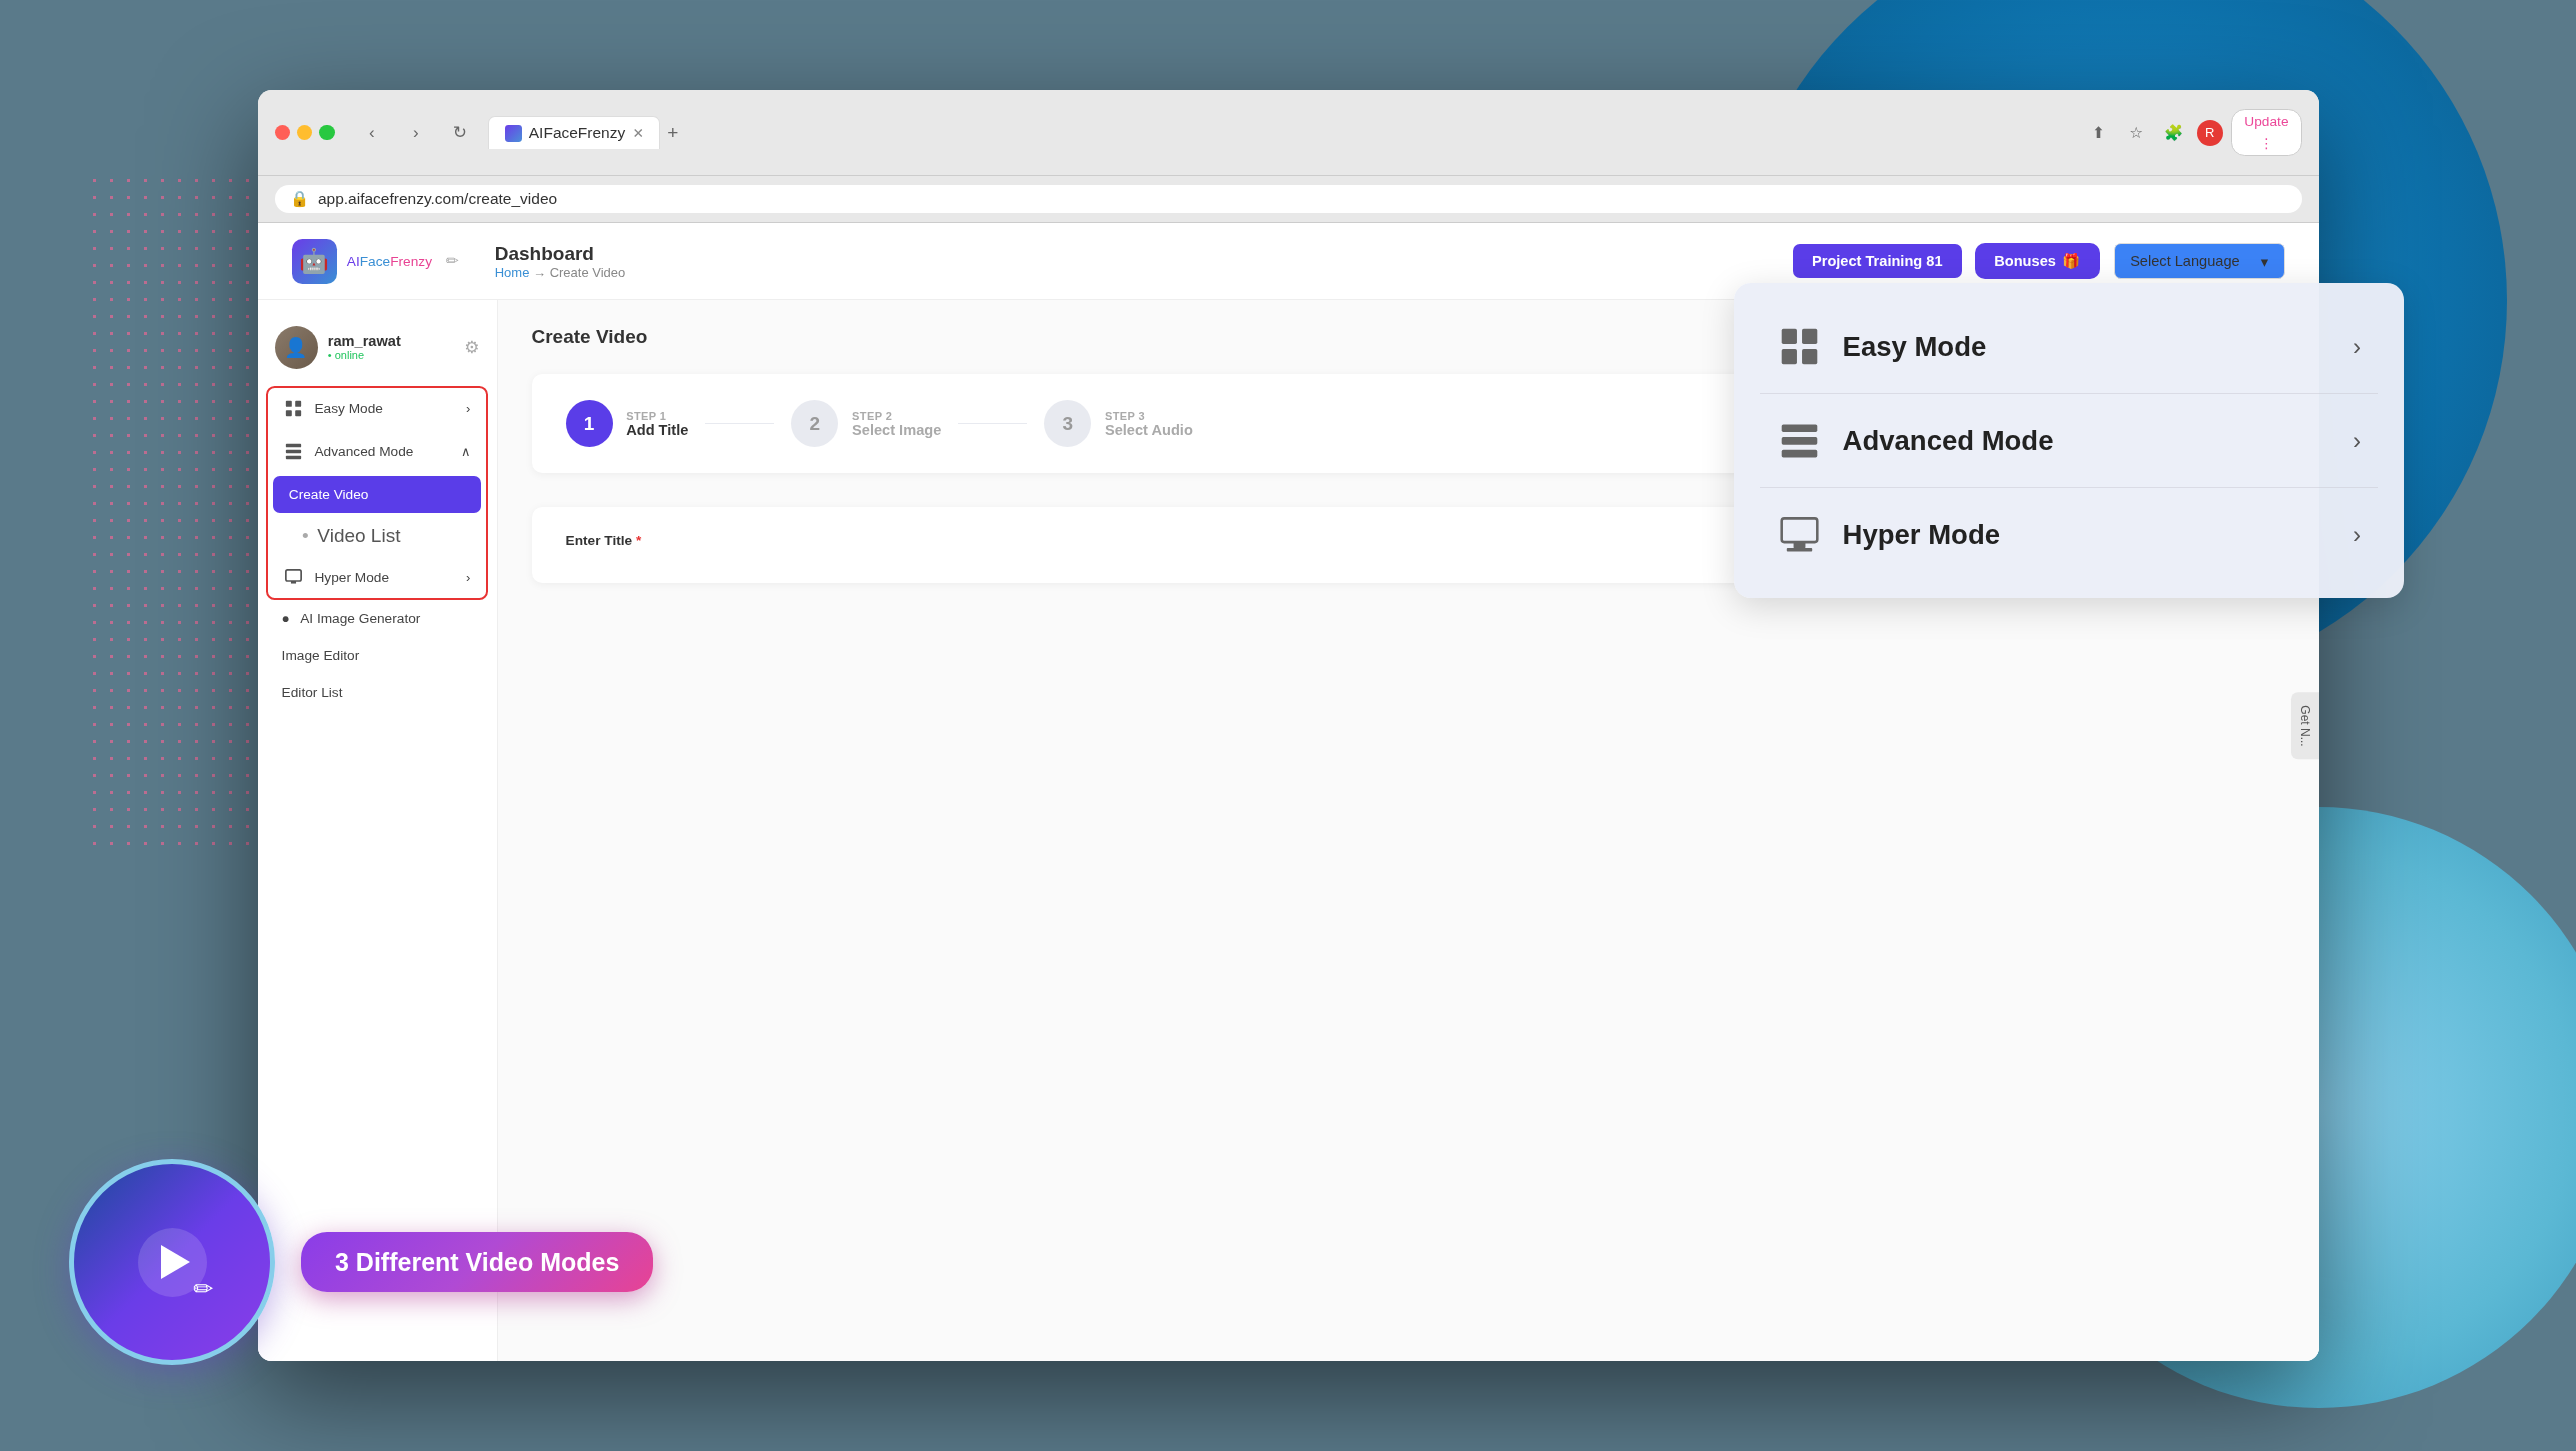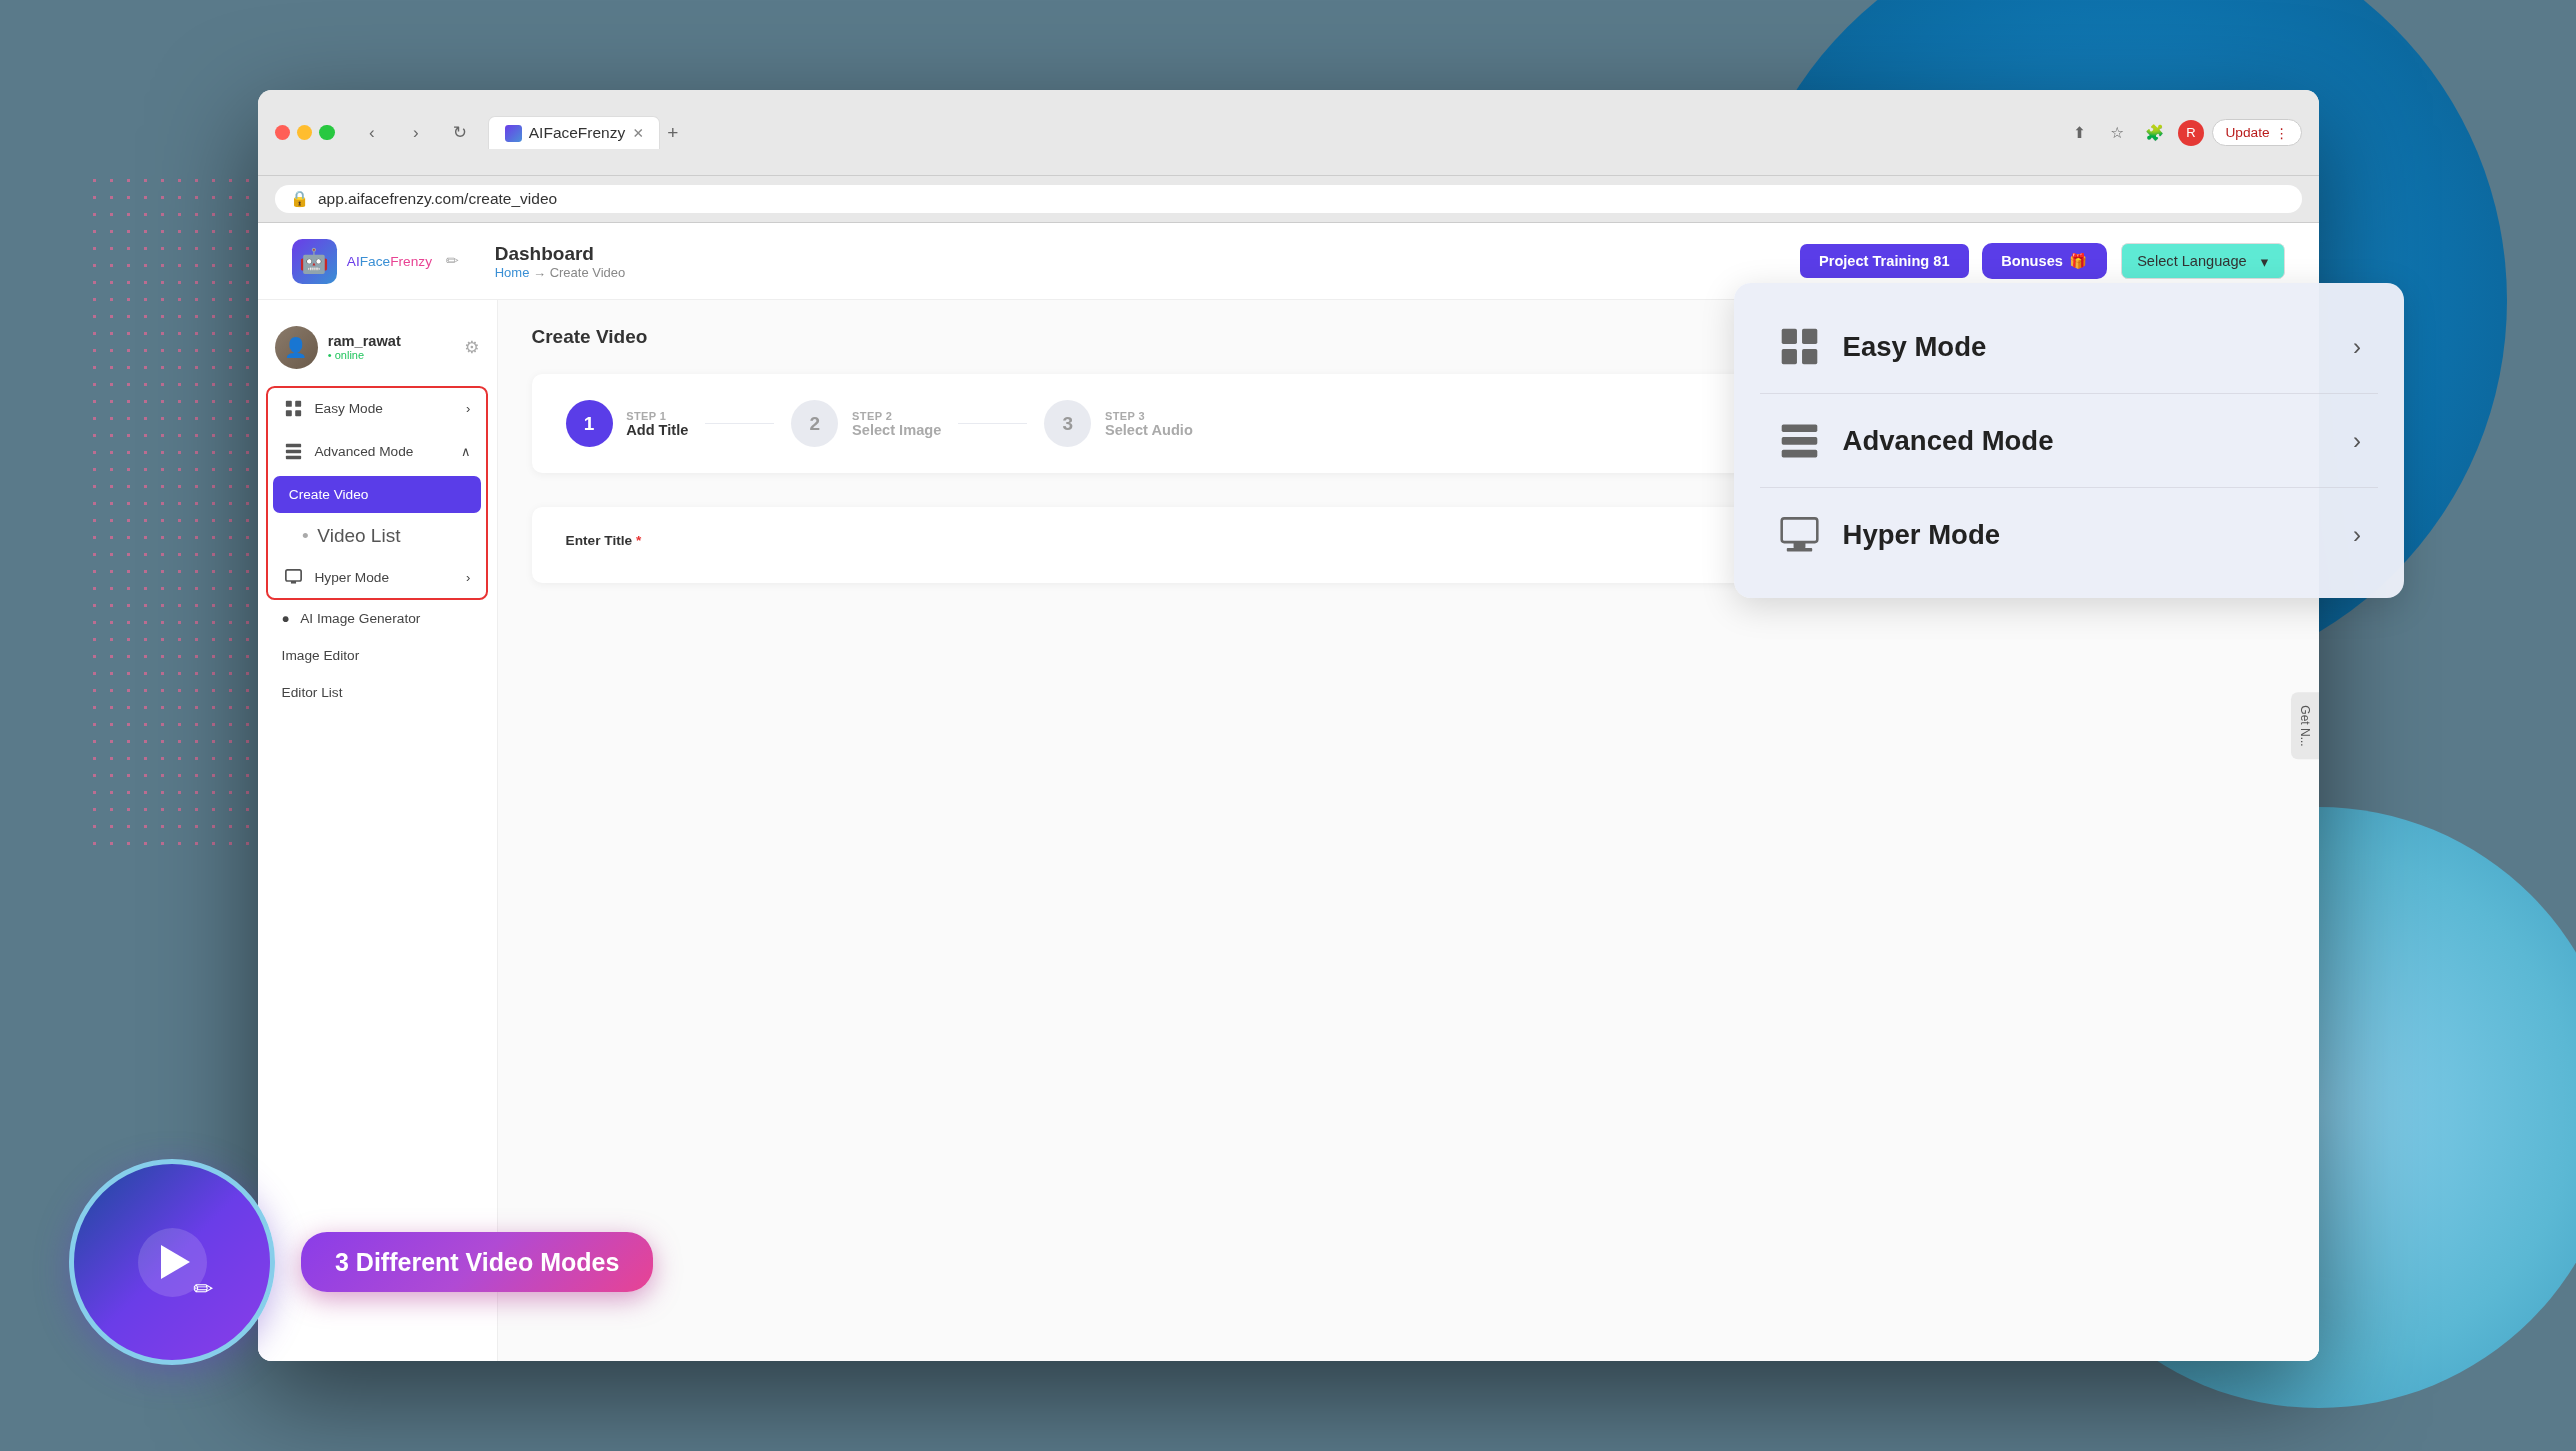--- a/index.html
+++ b/index.html
@@ -163,25 +163,26 @@
       color: #666;
       font-size: 15.5px;
       cursor: pointer;
     }
     .update-btn {
       background: white;
       border: 0.9px solid #ccc;
       border-radius: 13.7px;
       padding: 4.3px 12px;
       font-size: 13.7px;
-      color: #b91c1c;
+      color: #ec4899;
       cursor: pointer;
       display: flex;
       align-items: center;
       gap: 5.2px;
+      flex-direction: column;
     }
 
     
     .app-content {
       display: flex;
       flex-direction: column;
       height: calc(100% - 133px);
       background: white;
     }
 
@@ -263,24 +264,24 @@
       display: flex;
       align-items: center;
       gap: 6.9px;
     }
     .lang-select {
       border: 0.9px solid #ddd;
       border-radius: 6.9px;
       padding: 8.6px 15.5px;
       font-size: 14.6px;
       color: #333;
-      background: #5eead4;
-      cursor: pointer;
-      display: flex;
-      gap: 14px;
+      background: #3b82f6;
+      cursor: pointer;
+      display: flex;
+      gap: 21px;
     }
 
     
     .main-layout {
       display: flex;
       flex: 1;
       overflow: hidden;
     }
 
     

